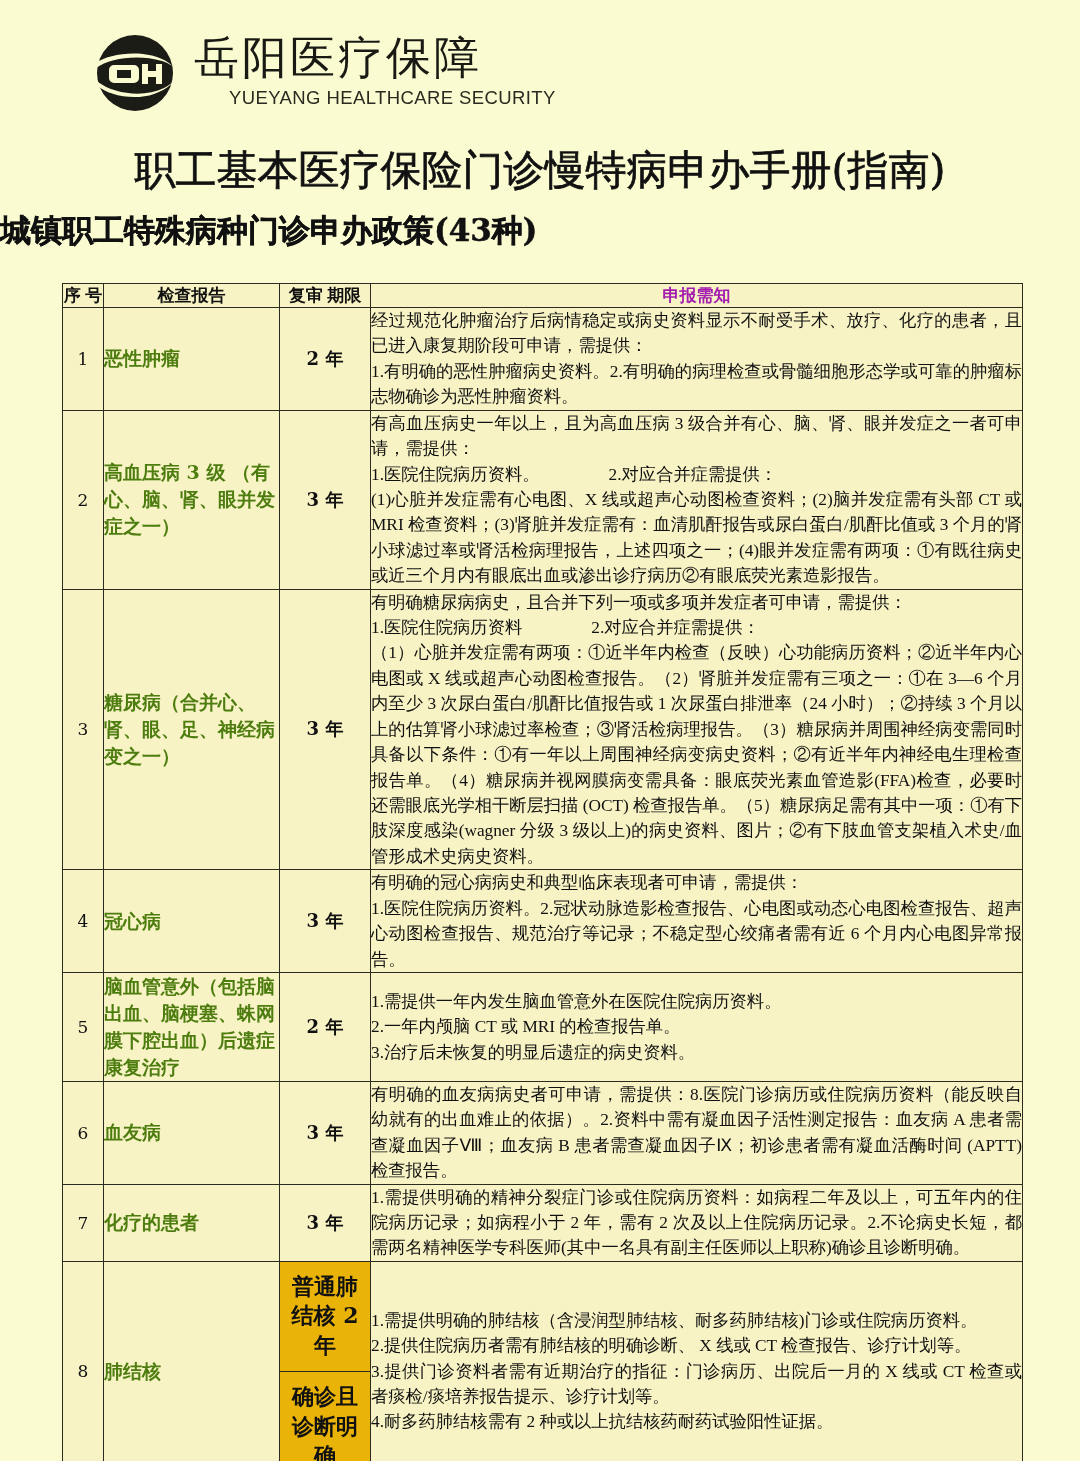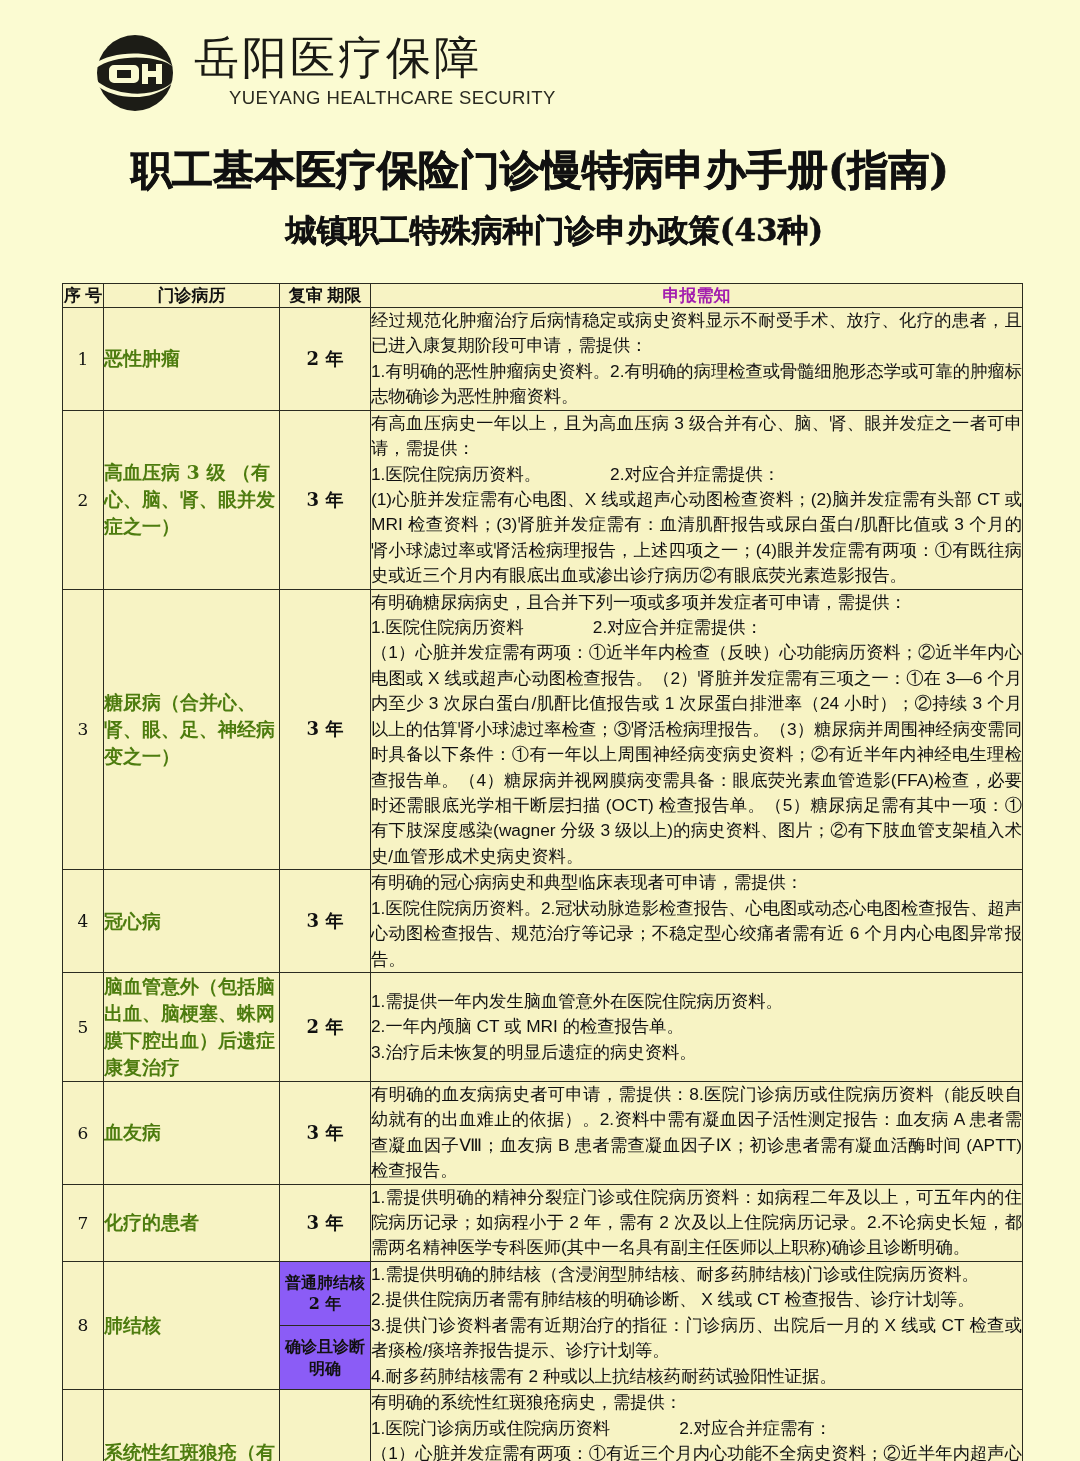--- a/index.html
+++ b/index.html
@@ -57,36 +57,34 @@
     margin-left: 35px;
   }
 
   
   .title-main {
     position: absolute;
     left: 0; right: 0;
     top: 143px;
     text-align: center;
     font-family: "DejaVu Serif", "Liberation Serif", serif;
-    font-weight: bold;
+    font-weight: normal;
     font-size: 41px;
     letter-spacing: 0px;
     color: #111;
     -webkit-text-stroke: 0.7px #111;
   }
   .title-sub {
     position: absolute;
     left: 0; right: 0;
     top: 210px;
-    text-align: center;
     font-family: "DejaVu Serif", "Liberation Serif", serif;
     font-weight: bold;
     font-size: 31px;
     color: #111;
-    padding-left: 29px;
     -webkit-text-stroke: 0.5px #111;
   }
 
   
   .tbl-wrap {
     position: absolute;
     left: 62px;
     top: 283px;
     width: 956px;
   }
@@ -144,43 +142,43 @@
   .term {
     font-family: "DejaVu Serif", "Liberation Serif", serif;
     font-weight: bold;
     font-size: 18px;
     line-height: 1.35;
     text-align: center;
     color: #111;
     padding: 6px 4px;
   }
   .req {
-    font-family: Liberation Sans, sans-serif;
+    font-family: Liberation Serif, serif;
     font-size: 17.3px;
     line-height: 1.47;
     text-align: justify;
     color: #111;
     padding: 5px 9px 6px 9px;
     white-space: pre-line;
   }
 
   
   table.inner {
     border-collapse: collapse;
     width: 100%;
     height: 100%;
   }
   table.inner td {
     border: none;
     border-bottom: 1.6px solid #2b2b20;
-    background: #8b5cf6;
-    text-align: center;
-    font-family: "DejaVu Serif", "Liberation Serif", serif;
-    font-weight: bold;
-    font-size: 16px;
+    background: #eab308;
+    text-align: center;
+    font-family: "DejaVu Serif", "Liberation Serif", serif;
+    font-weight: bold;
+    font-size: 22px;
     line-height: 1.35;
     padding: 10px 3px;
   }
   table.inner tr:last-child td { border-bottom: none; }
 </style>
 </head>
 <body>
 
 <div class="page">
 
@@ -205,21 +203,21 @@
 
   <div class="title-main">职工基本医疗保险门诊慢特病申办手册(指南)</div>
   <div class="title-sub">城镇职工特殊病种门诊申办政策(43种)</div>
 
   <div class="tbl-wrap">
     <table class="spec">
       <thead>
         <tr>
           <th class="c-idx hdr">序
 号</th>
-          <th class="c-name hdr">门诊病历</th>
+          <th class="c-name hdr">检查报告</th>
           <th class="c-term hdr">复审
 期限</th>
           <th class="c-req hdr-req">申报需知</th>
         </tr>
       </thead>
       <tbody id="tbody">
           <tr>
             <td class="c-idx idx">1</td>
             <td class="c-name dname">恶性肿瘤</td>
             <td class="c-term term">2 年</td>

